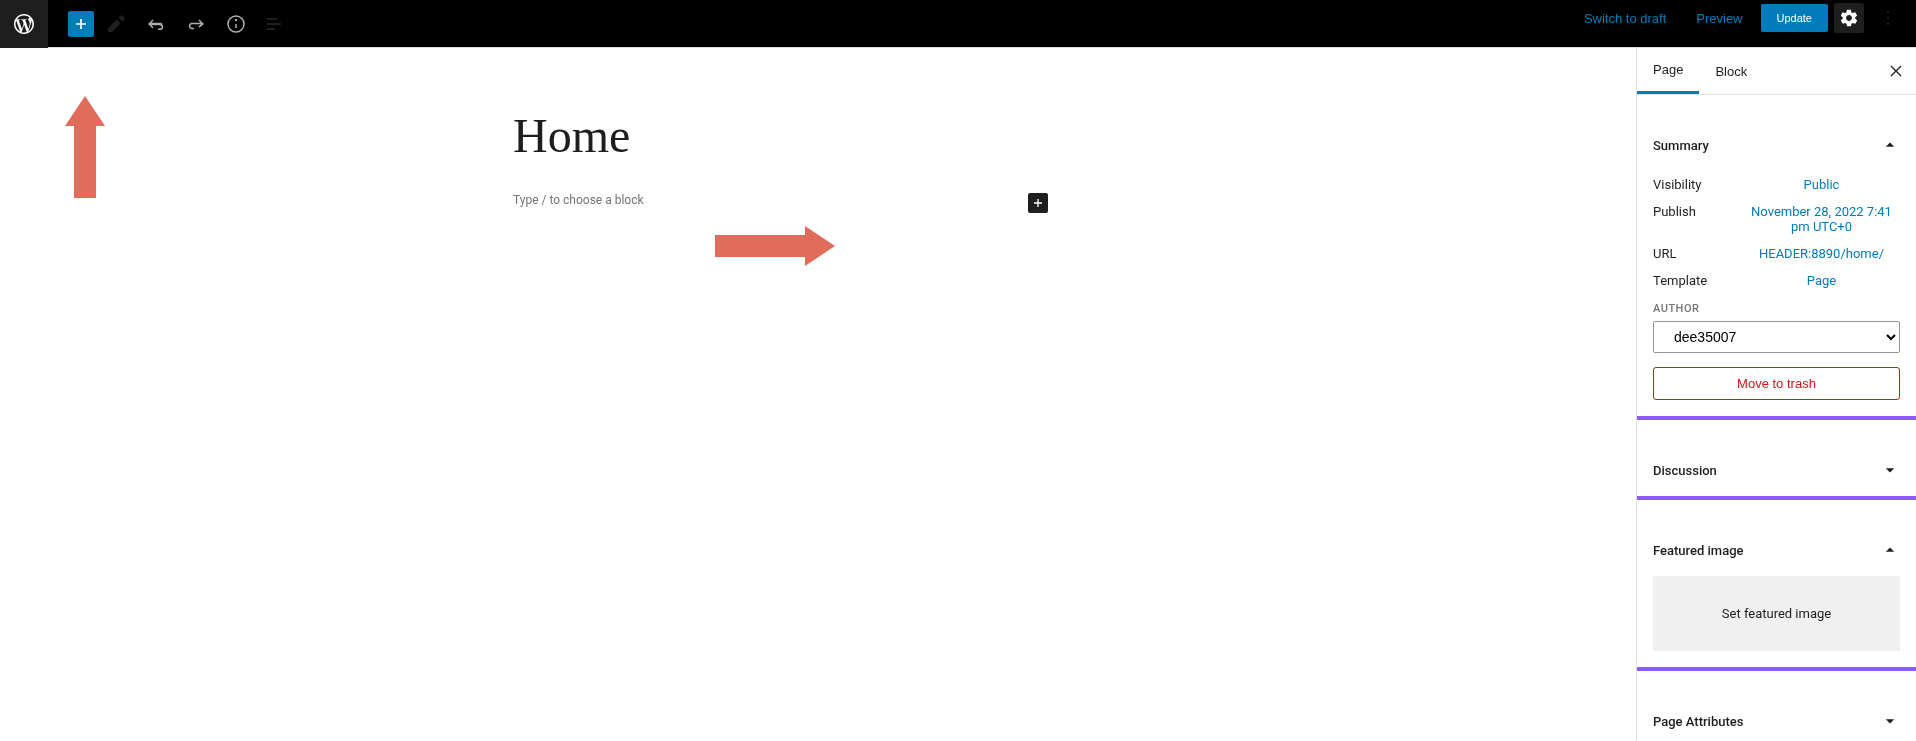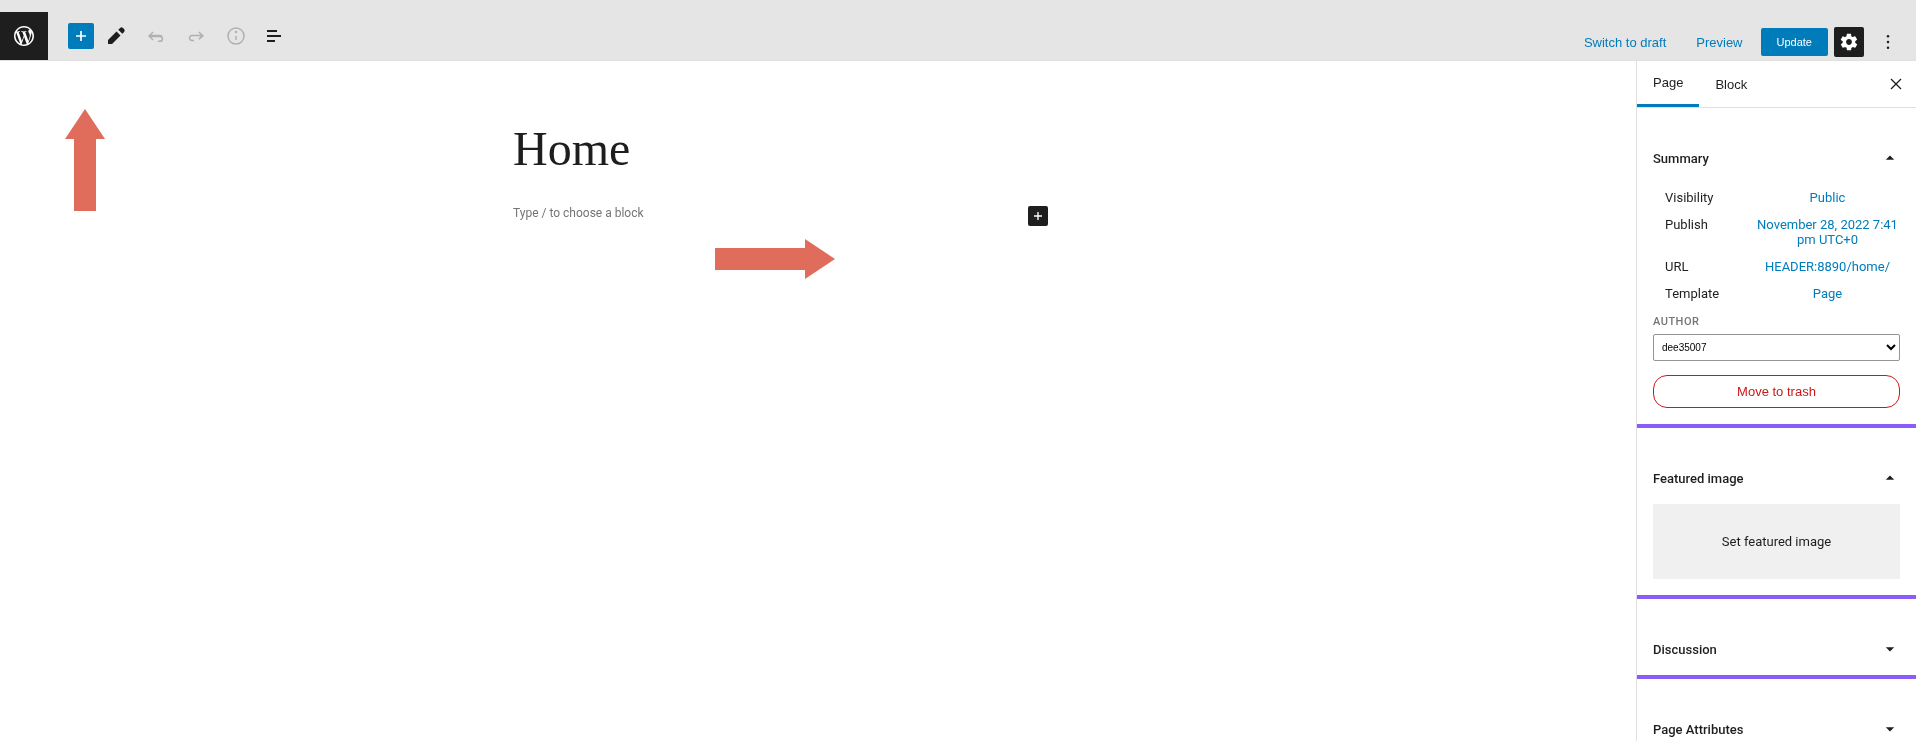--- a/index.html
+++ b/index.html
@@ -1,21 +1,21 @@
 <!DOCTYPE html>
 <html><head>
   <meta charset="utf-8">
   <style>
     * { margin: 0; padding: 0; box-sizing: border-box; }
     body { font-family: -apple-system, BlinkMacSystemFont, "Segoe UI", Roboto, sans-serif; font-size: 13px; color: #1e1e1e; }
     
     .editor-wrapper { display: flex; flex-direction: column; height: 741px; width: 1916px; }
     
     
-    .toolbar { display: flex; align-items: flex-end; height: 61px; border-bottom: 1px solid #e0e0e0; background: #e5e5e5; }
+    .toolbar { display: flex; align-items: flex-start; height: 48px; border-bottom: 1px solid #e0e0e0; background: #000000; }
     .toolbar-left { display: flex; align-items: center; gap: 0; }
     .wp-logo { width: 48px; height: 48px; background: #1e1e1e; display: flex; align-items: center; justify-content: center; color: #fff; }
     .wp-logo svg { width: 24px; height: 24px; fill: #fff; }
     .add-block-btn { width: 26px; height: 26px; background: #007cba; border: none; color: #fff; display: flex; align-items: center; justify-content: center; cursor: pointer; border-radius: 2px; margin-left: 20px; }
     .tool-btn { width: 36px; height: 36px; background: transparent; border: none; display: flex; align-items: center; justify-content: center; cursor: pointer; color: #1e1e1e; margin-left: 4px; }
     .tool-btn.disabled { color: #b0b0b0; cursor: default; }
     .tool-btn svg { width: 24px; height: 24px; }
     
     .toolbar-right { margin-left: auto; display: flex; align-items: center; gap: 6px; padding-right: 10px; }
     .link-btn { background: transparent; border: none; color: #007cba; padding: 8px 12px; cursor: pointer; font-size: 13px; }
@@ -45,27 +45,27 @@
     .sidebar { width: 280px; border-left: 1px solid #e0e0e0; background: #fff; display: flex; flex-direction: column; overflow-y: auto; gap: 24px; }
     .sidebar-tabs { display: flex; border-bottom: 1px solid #e0e0e0; position: relative; }
     .tab { padding: 14px 16px; background: transparent; border: none; cursor: pointer; font-size: 13px; color: #1e1e1e; }
     .tab.active { font-weight: 500; border-bottom: 3px solid #007cba; }
     .close-panel { margin-left: auto; width: 40px; background: transparent; border: none; cursor: pointer; display: flex; align-items: center; justify-content: center; }
     
     .panel { border-bottom: 4px solid #8b5cf6; }
     .panel-header { display: flex; align-items: center; justify-content: space-between; padding: 16px; cursor: pointer; }
     .panel-header h3 { font-size: 13px; font-weight: 500; }
     .panel-body { padding: 0 16px 16px; }
-    .panel-row { display: flex; padding: 6px 0; font-size: 13px; margin-left: 12px; }
+    .panel-row { display: flex; padding: 6px 0; font-size: 13px; }
     .panel-label { width: 90px; color: #1e1e1e; }
     .panel-value { flex: 1; color: #007cba; text-align: center; word-break: break-word; }
     .panel-value a { color: #007cba; text-decoration: none; cursor: pointer; }
     .section-label { font-size: 11px; text-transform: uppercase; color: #757575; font-weight: 500; margin: 8px 0 6px; letter-spacing: 0.5px; }
-    .author-select { width: 100%; padding: 6px 4px; border: 1px solid #949494; border-radius: 2px; font-size: 10px; background: #fff; }
-    .trash-btn { width: 100%; padding: 8px; margin-top: 14px; background: transparent; border: 1px solid #cc1818; color: #cc1818; cursor: pointer; font-size: 13px; border-radius: 14px; }
+    .author-select { width: 100%; padding: 6px 16px; border: 1px solid #949494; border-radius: 2px; font-size: 14px; background: #fff; }
+    .trash-btn { width: 100%; padding: 8px; margin-top: 14px; background: transparent; border: 1px solid #cc1818; color: #cc1818; cursor: pointer; font-size: 13px; border-radius: 3px; }
     .featured-dropzone { background: #f0f0f0; padding: 30px; text-align: center; font-size: 13px; color: #1e1e1e; cursor: pointer; }
     .chevron { width: 20px; height: 20px; }
     
     svg { display: block; }
   </style>
 </head>
 <body>
 
 <div class="editor-wrapper">
 
@@ -189,41 +189,41 @@
           <div class="section-label">AUTHOR</div>
           <select class="author-select">
             <option>dee35007</option>
           </select>
           <button class="trash-btn">Move to trash</button>
         </div>
       </div>
 
       <div class="panel">
         <div class="panel-header">
+          <h3>Discussion</h3>
+          <svg class="chevron" viewBox="0 0 24 24" fill="#1e1e1e">
+              <path d="M7 10l5 5 5-5z"></path>
+            </svg>
+        </div>
+      </div>
+
+      <div class="panel">
+        <div class="panel-header">
           <h3>Featured image</h3>
           <svg class="chevron" viewBox="0 0 24 24" fill="#1e1e1e">
               <path d="M7 14l5-5 5 5z"></path>
             </svg>
         </div>
         <div class="panel-body">
           <div class="featured-dropzone">Set featured image</div>
         </div>
       </div>
 
       <div class="panel">
         <div class="panel-header">
-          <h3>Discussion</h3>
-          <svg class="chevron" viewBox="0 0 24 24" fill="#1e1e1e">
-              <path d="M7 10l5 5 5-5z"></path>
-            </svg>
-        </div>
-      </div>
-
-      <div class="panel">
-        <div class="panel-header">
           <h3>Page Attributes</h3>
           <svg class="chevron" viewBox="0 0 24 24" fill="#1e1e1e">
               <path d="M7 10l5 5 5-5z"></path>
             </svg>
         </div>
       </div>
     </div>
   </div>
 </div>
 

